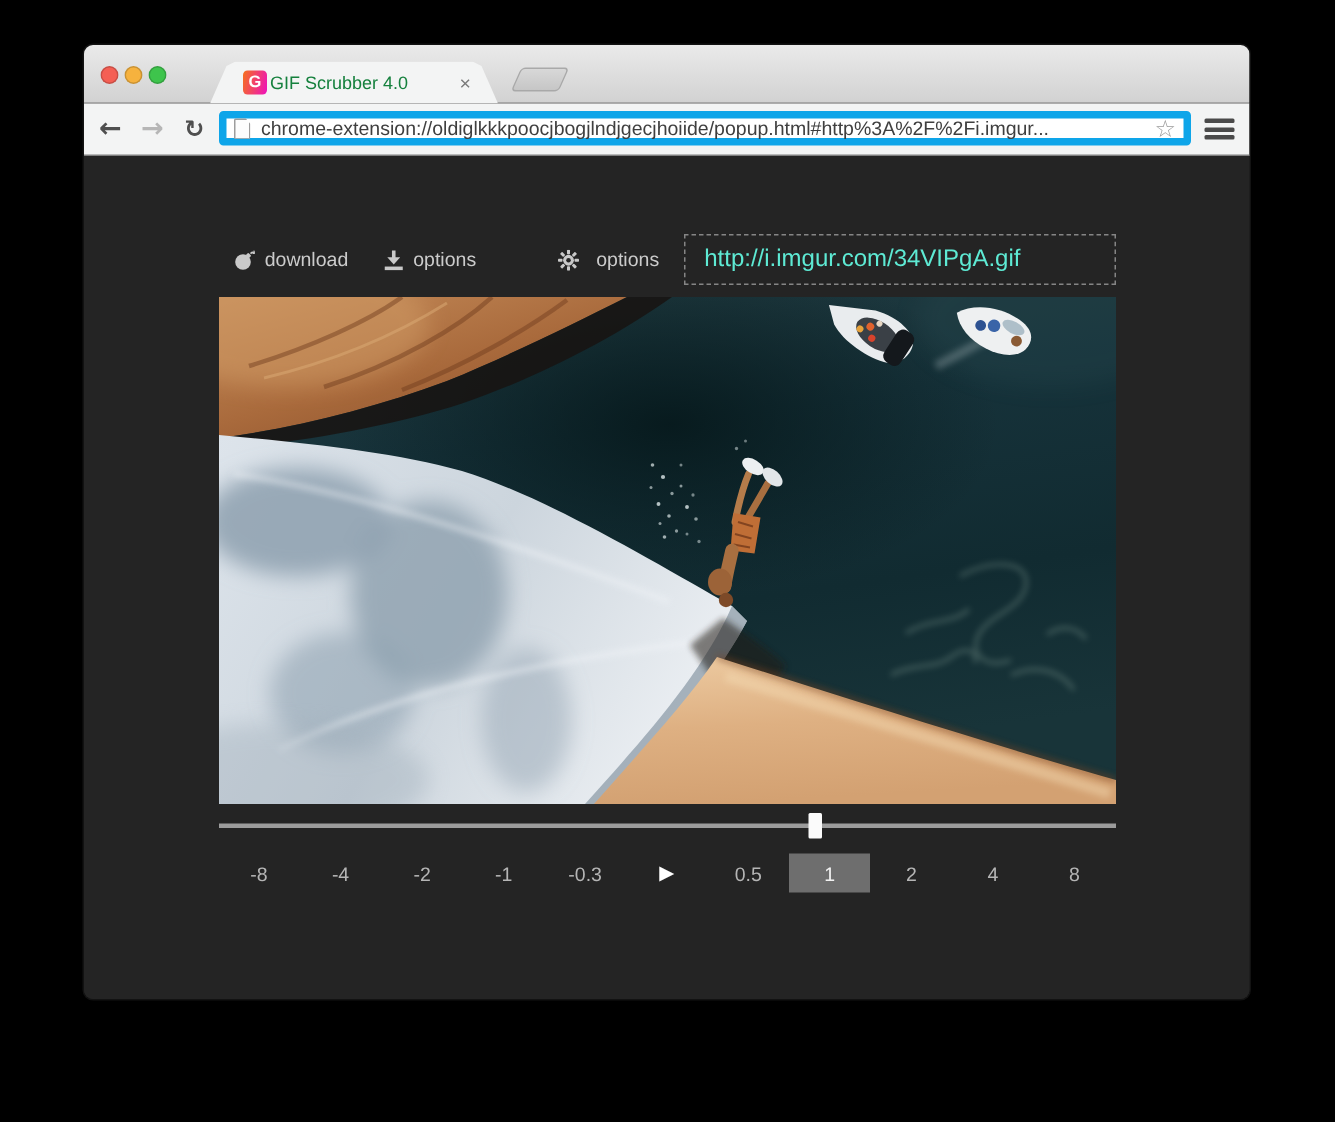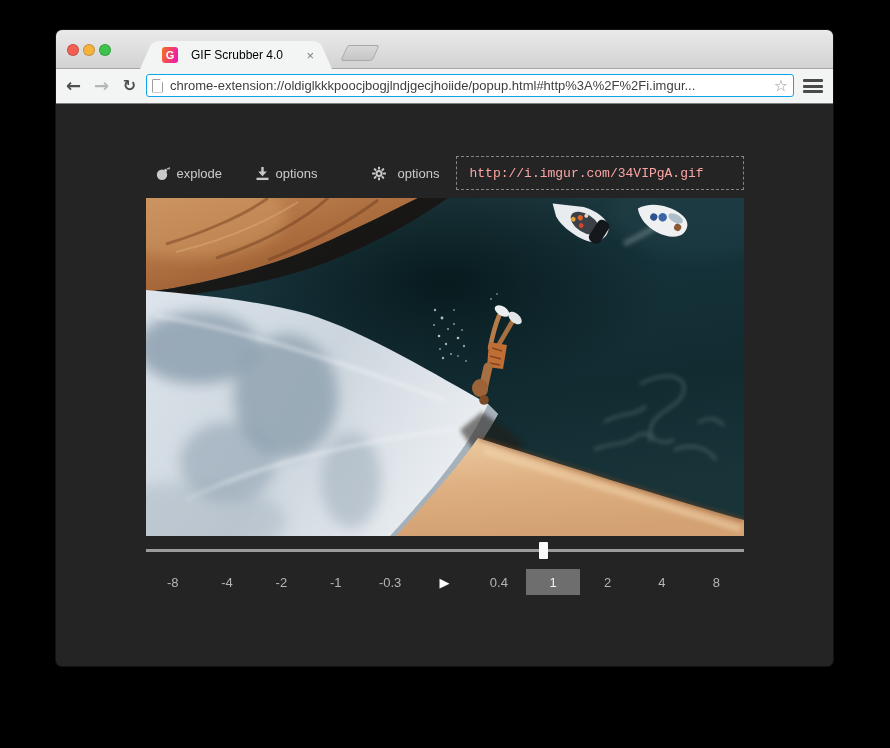--- a/index.html
+++ b/index.html
@@ -19,50 +19,50 @@
   .traffic.red{left:11px;background:#f45f54;}
   .traffic.yellow{left:27px;background:#f6b23e;}
   .traffic.green{left:43px;background:#3ec44c;}
   .tab{
     position:absolute;left:84px;bottom:-1px;width:192px;height:28px;background:#f3f4f4;
     clip-path:polygon(0 100%,11px 3px,17px 0,calc(100% - 17px) 0,calc(100% - 11px) 3px,100% 100%);
     display:flex;align-items:center;padding:0 12px 0 22px;box-sizing:border-box;z-index:2;
   }
   .favicon{width:16px;height:16px;border-radius:3px;background:linear-gradient(105deg,#f5711c,#ee10bd);
     color:#fff;font-weight:bold;font-size:11px;display:flex;align-items:center;justify-content:center;flex:0 0 16px;}
-  .tab-title{font-size:12px;color:#000000;margin-left:13px;flex:1;white-space:nowrap;overflow:hidden;}
+  .tab-title{font-size:12px;color:#15803d;margin-left:2px;flex:1;white-space:nowrap;overflow:hidden;}
   .tab-close{color:#7b7b7b;font-size:13px;margin-right:6px;cursor:pointer;line-height:1;}
   .newtab{position:absolute;left:288px;bottom:7px;width:30px;height:14px;background:linear-gradient(#d8d8d8,#c6c6c6);
     border:1px solid #a9a9a9;border-radius:3px;transform:skewX(-24deg);}
   
   .navbar{position:relative;height:34px;background:#f3f4f4;border-bottom:1px solid #7e7e7e;}
   .nav-icons{position:absolute;left:8px;top:0;height:100%;display:flex;align-items:center;gap:9px;}
   .nav-ic{font-family:"DejaVu Sans",sans-serif;font-size:18px;font-weight:bold;width:19px;text-align:center;cursor:pointer;line-height:1;}
   .back{color:#4f4f4f;}
   .fwd{color:#b6b6b6;}
   .reload{color:#4f4f4f;font-size:16px;}
-  .urlbar{position:absolute;left:90px;top:5px;width:648px;height:23px;background:#fff;border:1px solid #0ea5e9;
+  .urlbar{position:absolute;left:90px;top:5px;width:648px;height:23px;background:#fff;border:5px solid #0ea5e9;
     border-radius:3px;box-sizing:border-box;display:flex;align-items:center;padding:0 5px;cursor:text;}
   .page-ic{width:9px;height:12px;background:#fdfdfd;border:1px solid #9d9d9d;border-radius:1px;
     clip-path:polygon(0 0,68% 0,100% 30%,100% 100%,0 100%);flex:0 0 9px;}
   .url-text{font-size:13px;color:#3f3f3f;margin-left:7px;flex:1;white-space:nowrap;overflow:hidden;}
   .star{color:#9b9b9b;font-size:16px;font-family:"DejaVu Sans",sans-serif;cursor:pointer;line-height:1;}
   .menu-btn{position:absolute;right:10px;top:10px;width:20px;cursor:pointer;}
   .menu-bar{height:3px;background:#4a4a4a;border-radius:1px;margin-bottom:2.5px;}
   .menu-bar:last-child{margin-bottom:0;}
   
   .page{position:relative;height:563px;background:#242424;}
   .content{position:relative;width:598px;margin:0 auto;height:100%;}
   .controls{position:absolute;top:52px;left:0;right:0;height:34px;}
   .ctl-btn{position:absolute;top:50%;transform:translateY(-50%);display:flex;align-items:center;gap:7px;
     color:#cbcbcb;font-size:13px;cursor:pointer;white-space:nowrap;}
   .ctl-explode{left:10px;} .ctl-download{left:110px;} .ctl-options{left:226px;gap:12px;}
   .gif-url{position:absolute;right:0;top:0;width:288px;height:34px;box-sizing:border-box;
-    background:transparent;border:1px dashed #858585;color:#fca5a5;font-size:13px;
-    padding:0 10px 0 13px;font-family:Liberation Mono, monospace;outline:none;}
+    background:transparent;border:1px dashed #858585;color:#5eead4;font-size:16px;
+    padding:0 10px 0 13px;font-family:Liberation Sans, sans-serif;outline:none;}
   .gif-frame{position:absolute;top:94px;left:0;width:598px;height:338px;background:#132a2f;}
   .scrub-track{position:absolute;top:445px;left:0;width:598px;height:3px;background:#9c9c9c;cursor:pointer;}
   .scrub-thumb{position:absolute;top:-7px;width:9px;height:17px;background:#fbfbfb;border-radius:1px;cursor:grab;}
   .speeds{position:absolute;top:465px;left:0;width:598px;height:26px;display:flex;}
   .speed{flex:1;display:flex;align-items:center;justify-content:center;color:#b5b5b5;font-size:13px;cursor:pointer;}
   .speed.selected{background:#6e6e6e;color:#f2f2f2;}
   .speed.play{color:#ffffff;font-family:"DejaVu Sans",sans-serif;font-size:13px;}
 </style>
 </head>
 <body>
@@ -103,21 +103,21 @@
     <div class="content">
 
       <div class="controls">
         <div class="ctl-btn ctl-explode">
           <svg width="14" height="14" viewBox="0 0 14 14">
             <circle cx="6" cy="8.2" r="5.2" fill="#c9c9c9"></circle>
             <rect x="8.2" y="2.6" width="3" height="2.4" rx="0.8" transform="rotate(45 9.7 3.8)" fill="#c9c9c9"></rect>
             <path d="M11,2.6 C12,1.6 12.6,1.6 13.3,2" stroke="#c9c9c9" stroke-width="1.1" fill="none"></path>
             <path d="M13.2,0.6 l0.5,1.4 M13.9,2.4 l-1.5,0.1" stroke="#c9c9c9" stroke-width="0.8"></path>
           </svg>
-          <span>explode</span>
+          <span>download</span>
         </div>
         <div class="ctl-btn ctl-download">
           <svg width="13" height="14" viewBox="0 0 13 14">
             <path d="M6.5,0.5 v6" stroke="#c9c9c9" stroke-width="2.4"></path>
             <path d="M2.2,5 L6.5,9.8 L10.8,5 Z" fill="#c9c9c9"></path>
             <rect x="0.5" y="11.2" width="12" height="2.4" fill="#c9c9c9"></rect>
           </svg>
           <span>options</span>
         </div>
         <div class="ctl-btn ctl-options">
@@ -275,21 +275,21 @@
         <div class="scrub-thumb" style="left: calc(66.4% - 4px);"></div>
       </div>
 
       <div class="speeds">
         <div class="speed">-8</div>
         <div class="speed">-4</div>
         <div class="speed">-2</div>
         <div class="speed">-1</div>
         <div class="speed">-0.3</div>
         <div class="speed play">▶</div>
-        <div class="speed">0.4</div>
+        <div class="speed">0.5</div>
         <div class="speed selected">1</div>
         <div class="speed">2</div>
         <div class="speed">4</div>
         <div class="speed">8</div>
       </div>
 
     </div>
   </div>
 </div>
 

